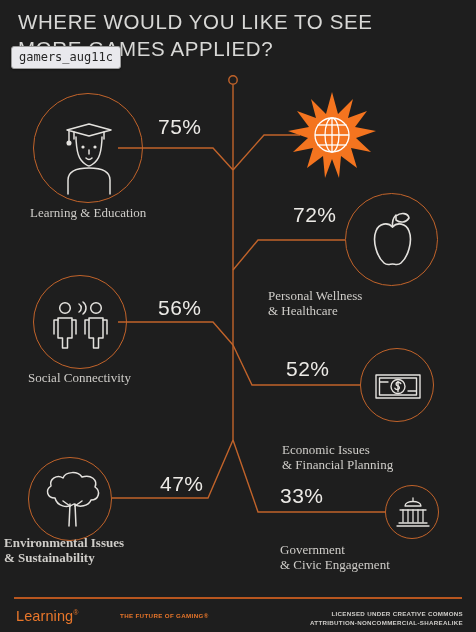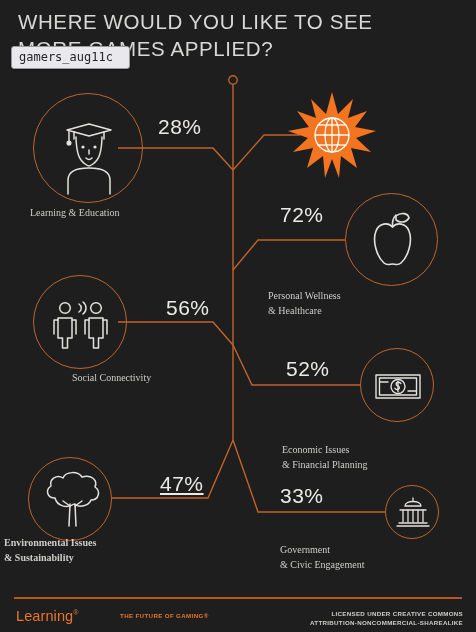--- a/index.html
+++ b/index.html
@@ -36,21 +36,21 @@
     position: absolute;
     left: 11px;
     top: 46px;
     background: #e9e9ed;
     border: 1px solid #9a9a9a;
     border-radius: 3px;
     color: #262626;
     font-family: "DejaVu Sans Mono", monospace;
     font-size: 12px;
     line-height: 14px;
-    padding: 3px 16px 4px 7px;
+    padding: 3px 7px 4px 7px;
     z-index: 40;
     box-shadow: 0 1px 2px rgba(0,0,0,0.35);
     white-space: nowrap;
   }
 
   
   .wires {
     position: absolute;
     left: 0; top: 0;
     width: 476px; height: 632px;
@@ -68,21 +68,21 @@
     border: 1.4px solid #c1632a;
     box-sizing: border-box;
     background: transparent;
   }
   .bubble svg { display: block; }
 
   .nodelabel {
     position: absolute;
     color: #cfcdc9;
     font-family: "Liberation Serif", serif;
-    font-size: 10px;
+    font-size: 13px;
     line-height: 15px;
     white-space: pre-line;
   }
   .nodelabel.right { text-align: left; }
   .nodelabel.left  { text-align: left; }
 
   .pct {
     position: absolute;
     color: #eceae6;
     font-family: "Liberation Sans", sans-serif;
@@ -193,21 +193,21 @@
 
           <path d="M55 56 L55 60"></path>
           <path d="M52 64 C54 66 56 66 58 64"></path>
 
           <path d="M34 100 L34 86 C34 78 42 74 55 74 C68 74 76 78 76 86 L76 100"></path>
         </g>
       </svg>
     </div>
     <div class="nodelabel left" style="left:30px; top:205px; width:170px;">Learning &amp; Education</div>
   </div>
-  <div class="pct" style="left:158px; top:115px;">28%</div>
+  <div class="pct" style="left:158px; top:115px;">75%</div>
 
   <svg class="star" style="left:287px; top:90px;" width="90" height="90" viewBox="0 0 90 90">
     <polygon points="45,2 51,24 66,9 61,28 80,21 68,37 89,41 69,48 84,62 64,58 70,78 54,66 52,88 45,69 38,88 36,66 20,78 26,58 6,62 21,48 1,41 22,37 10,21 29,28 24,9 39,24" fill="#f4741f"></polygon>
     <g fill="none" stroke="#ffffff" stroke-width="1.3">
       <circle cx="45" cy="45" r="17"></circle>
       <ellipse cx="45" cy="45" rx="7" ry="17"></ellipse>
       <ellipse cx="45" cy="45" rx="14.5" ry="17" opacity="0.0"></ellipse>
       <path d="M28 45 L62 45"></path>
       <path d="M30.5 35 L59.5 35"></path>
       <path d="M30.5 55 L59.5 55"></path>
@@ -221,21 +221,21 @@
         <g fill="none" stroke="#e4e2de" stroke-width="1.6" stroke-linejoin="round" stroke-linecap="round">
           <path d="M46.5 33 C42 28 33 29 30 37 C26 47 31 63 38 69 C41.5 72 44 70 46.5 70 C49 70 51.5 72 55 69 C62 63 67 47 63 37 C60 29 51 28 46.5 33 Z"></path>
           <path d="M46.5 33 C46 28 47 24 50 21"></path>
           <path d="M50 22 C55 18 62 19 63 24 C60 29 54 29 50 26 Z"></path>
         </g>
       </svg>
     </div>
     <div class="nodelabel right" style="left:268px; top:288px; width:172px;">Personal Wellness
 &amp; Healthcare</div>
   </div>
-  <div class="pct" style="left:280px; top:203px;text-align:right;">72%</div>
+  <div class="pct" style="left:293px; top:203px;text-align:right;">72%</div>
 
   <div class="node">
     <div class="bubble" style="left:33px; top:275px; width:94px; height:94px;">
       <svg width="94" height="94" viewBox="0 0 94 94">
         <g fill="none" stroke="#e4e2de" stroke-width="1.5" stroke-linejoin="round" stroke-linecap="round">
 
           <circle cx="31" cy="32" r="5.3"></circle>
           <path d="M24 42 L38 42 L38 62 L33.5 62 L33.5 72 L28.5 72 L28.5 62 L24 62 Z"></path>
           <path d="M24 44 L20 44 L20 58"></path>
           <path d="M38 44 L42 44 L42 58"></path>
@@ -243,23 +243,23 @@
           <circle cx="62" cy="32" r="5.3"></circle>
           <path d="M55 42 L69 42 L69 62 L64.5 62 L64.5 72 L59.5 72 L59.5 62 L55 62 Z"></path>
           <path d="M55 44 L51 44 L51 58"></path>
           <path d="M69 44 L73 44 L73 58"></path>
 
           <path d="M45 28 C48 30 48 34 45 36"></path>
           <path d="M49 26 C53 29 53 35 49 38"></path>
         </g>
       </svg>
     </div>
-    <div class="nodelabel left" style="left:28px; top:370px; width:170px;margin-left:44px;">Social Connectivity</div>
-  </div>
-  <div class="pct" style="left:166px; top:296px;">56%</div>
+    <div class="nodelabel left" style="left:28px; top:370px; width:170px;">Social Connectivity</div>
+  </div>
+  <div class="pct" style="left:158px; top:296px;">56%</div>
 
   <div class="node">
     <div class="bubble" style="left:360px; top:348px; width:74px; height:74px;">
       <svg width="74" height="74" viewBox="0 0 74 74">
         <g fill="none" stroke="#e4e2de" stroke-width="1.4" stroke-linejoin="round" stroke-linecap="round">
           <rect x="15" y="26" width="44" height="23"></rect>
           <rect x="18.5" y="29" width="37" height="17"></rect>
           <circle cx="37" cy="37.5" r="7"></circle>
           <path d="M37 32.5 L37 42.5"></path>
           <path d="M39.8 34.6 C39.2 33.4 37.8 33 36.6 33.3 C34.6 33.8 34.5 36.2 36.6 36.8 C38.8 37.4 39 39.6 37.2 40.3 C35.8 40.8 34.4 40.3 33.9 39.2"></path>
@@ -283,21 +283,21 @@
           <path d="M41 46 L40 68"></path>
           <path d="M46 46 L47 68"></path>
           <path d="M41 48 L34 43"></path>
           <path d="M46 48 L53 43"></path>
         </g>
       </svg>
     </div>
     <div class="nodelabel left" style="left:4px; top:535px; width:180px;font-weight:bold;">Environmental Issues
 &amp; Sustainability</div>
   </div>
-  <div class="pct" style="left:160px; top:472px;text-decoration:underline;">47%</div>
+  <div class="pct" style="left:160px; top:472px;">47%</div>
 
   <div class="node">
     <div class="bubble" style="left:385px; top:485px; width:54px; height:54px;">
       <svg width="54" height="54" viewBox="0 0 54 54">
         <g fill="none" stroke="#e4e2de" stroke-width="1.3" stroke-linejoin="round" stroke-linecap="round">
           <path d="M19 20 C19 14 35 14 35 20 Z"></path>
           <path d="M14 24 L40 24"></path>
           <path d="M17 24 L17 36"></path>
           <path d="M22 24 L22 36"></path>
           <path d="M27 24 L27 36"></path>

